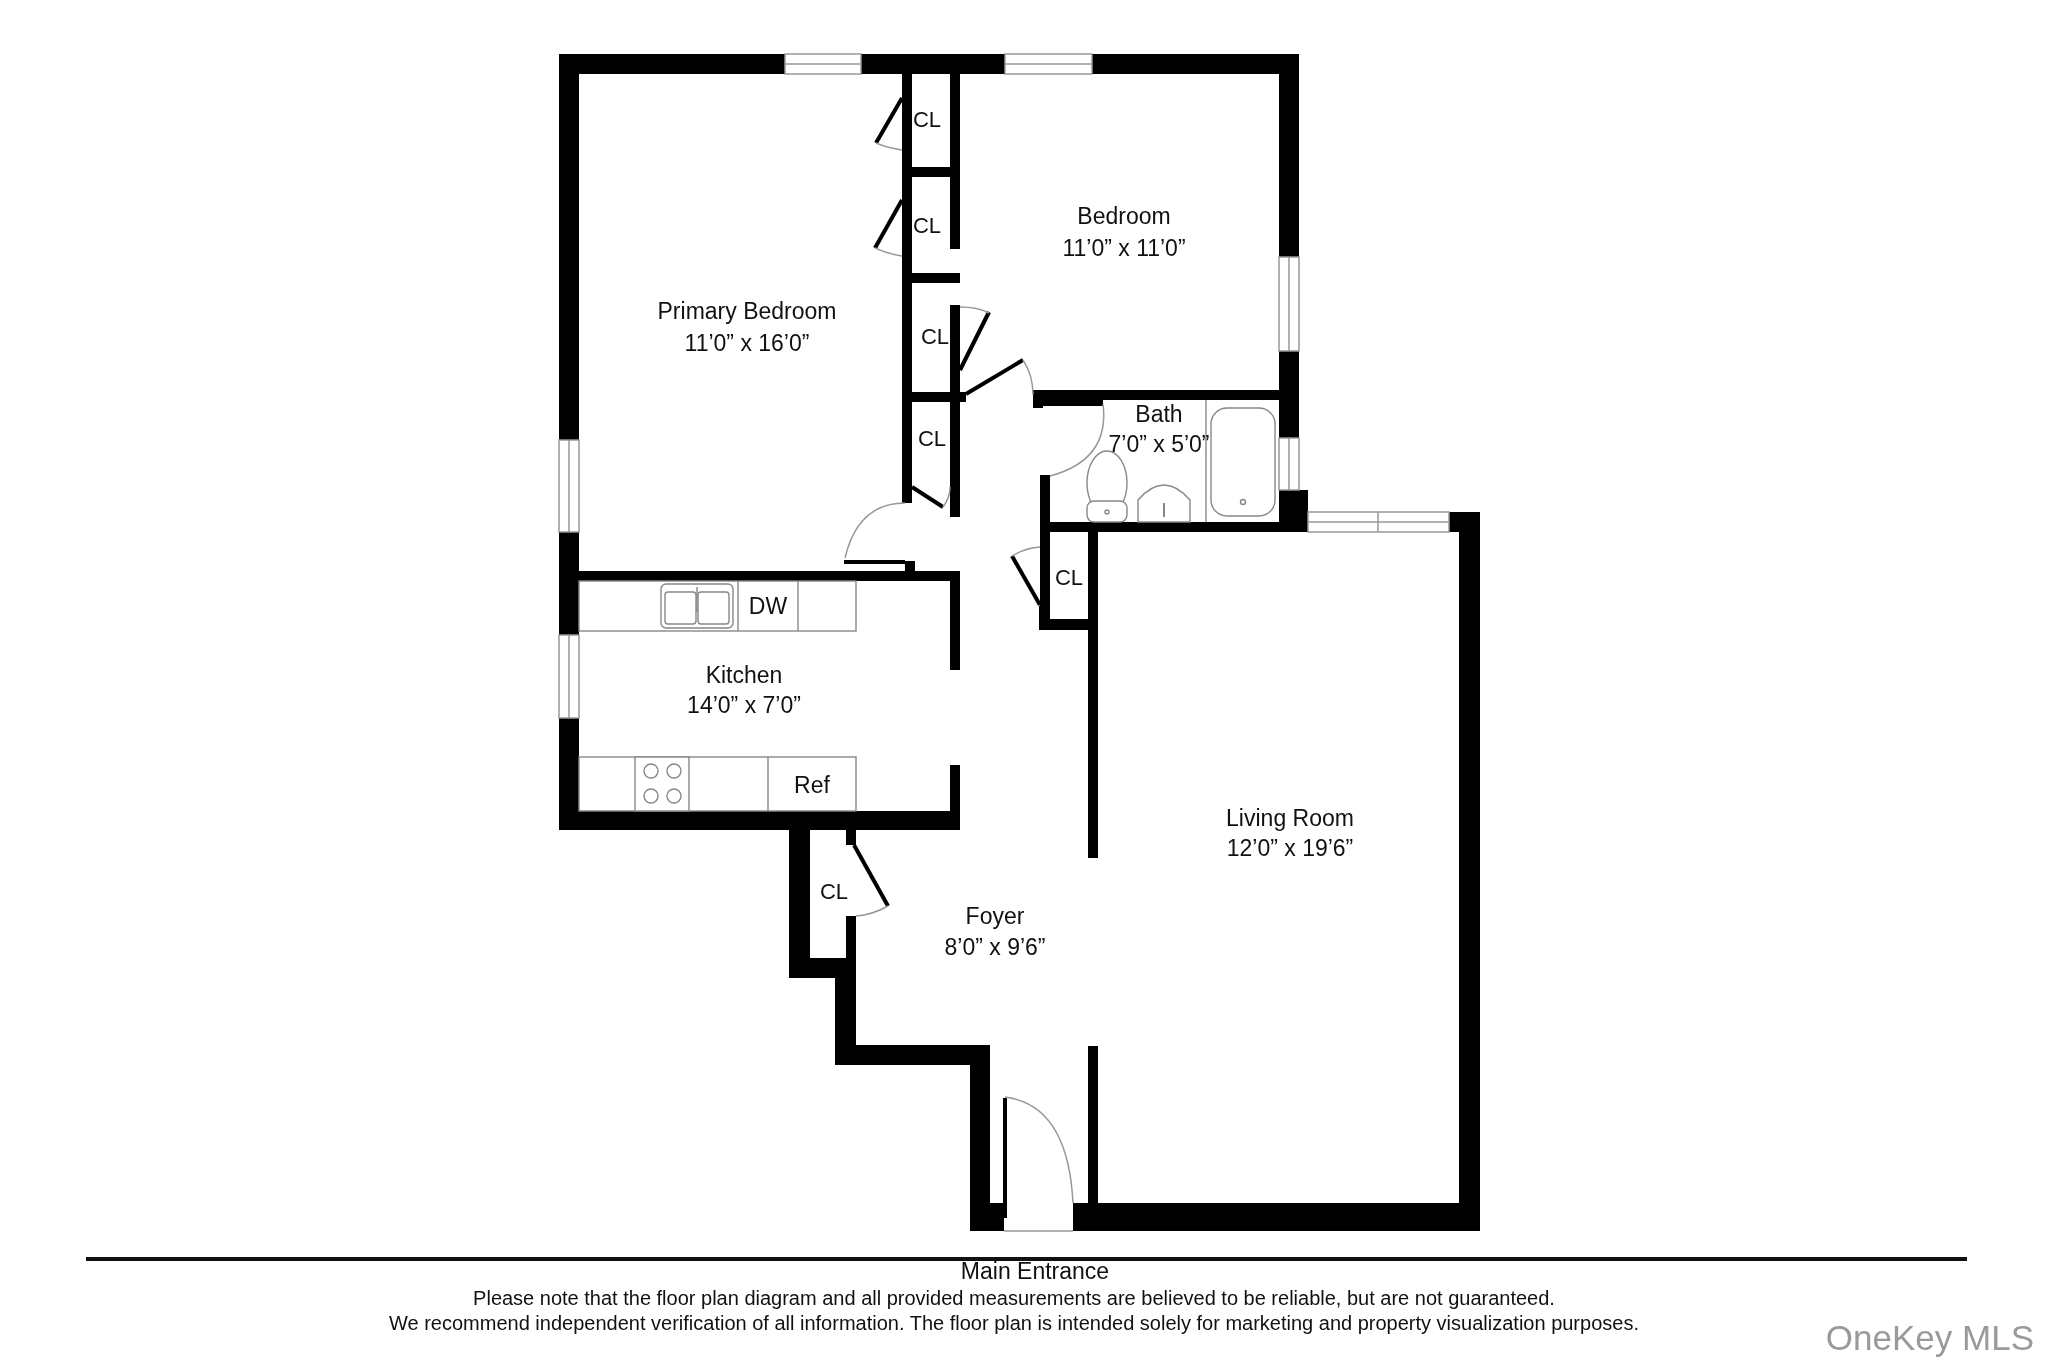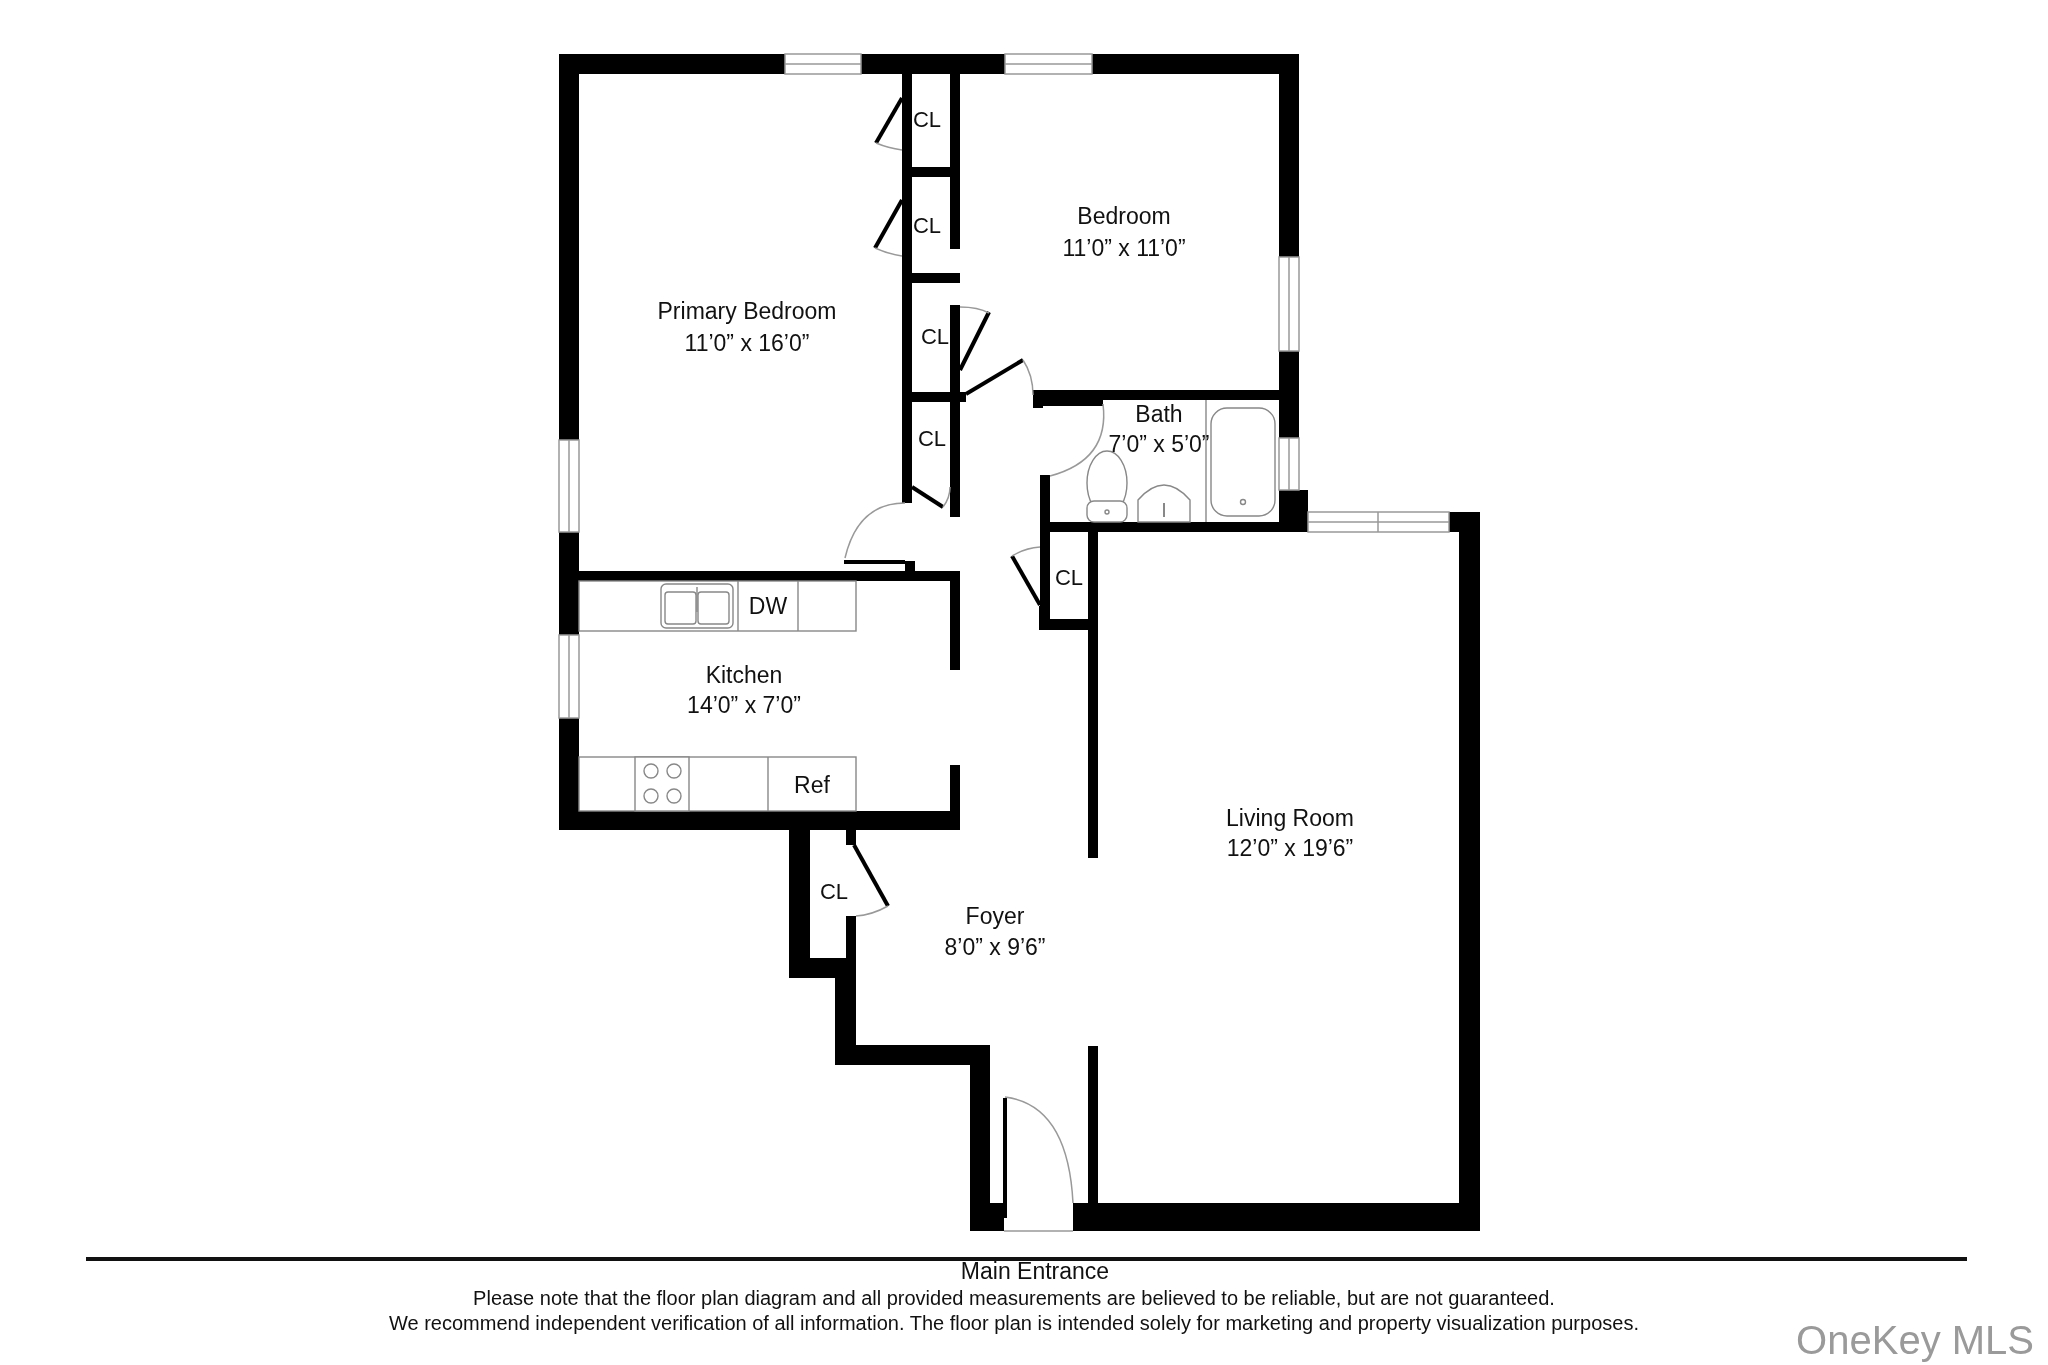--- a/index.html
+++ b/index.html
@@ -10,21 +10,21 @@
   .fix { fill:#fff; stroke:#888; stroke-width:1.4; }
   .arc { fill:none; stroke:#999; stroke-width:1.5; }
   .leaf { stroke:#000; stroke-width:4; fill:none; }
   .room-label { font-family:"Liberation Sans", sans-serif; font-size:23px; fill:#111; text-anchor:middle; }
   .cl-label { font-family:"Liberation Sans", sans-serif; font-size:22px; fill:#111; text-anchor:middle; }
   .appl-label { font-family:"Liberation Sans", sans-serif; font-size:23px; fill:#111; text-anchor:middle; }
   .footer-line { position:absolute; left:86px; top:1257px; width:1881px; height:4px; background:#111; }
   .disclaimer { position:absolute; left:0; width:2048px; text-align:center; font-size:20px; color:#111; }
   .disc1 { top:1287px; left:-10px; }
   .disc2 { top:1312px; left:-10px; }
-  .watermark { position:absolute; right:14px; top:1318px; font-size:40px; color:#9a9a9a; letter-spacing:0px; }
+  .watermark { position:absolute; right:14px; top:1318px; font-size:35px; color:#9a9a9a; letter-spacing:0px; }
 </style>
 </head>
 <body>
 
 <svg id="plan" viewBox="0 0 2048 1365" xmlns="http://www.w3.org/2000/svg">
 
   <g>
 
     <rect class="wall" x="559" y="54" width="740" height="20"></rect>
 

